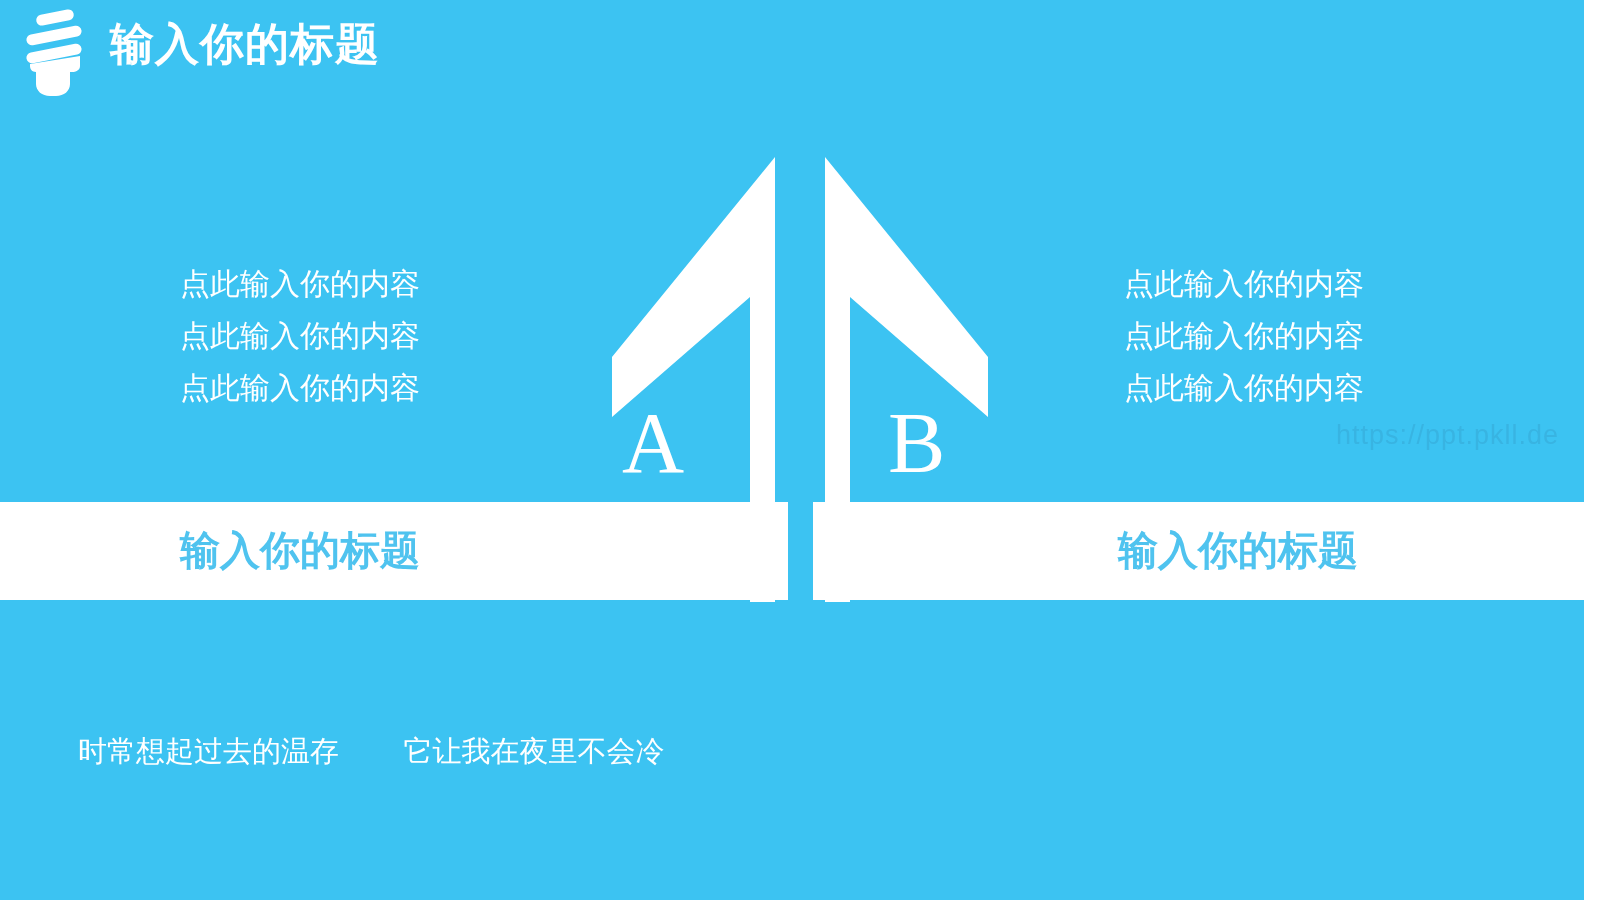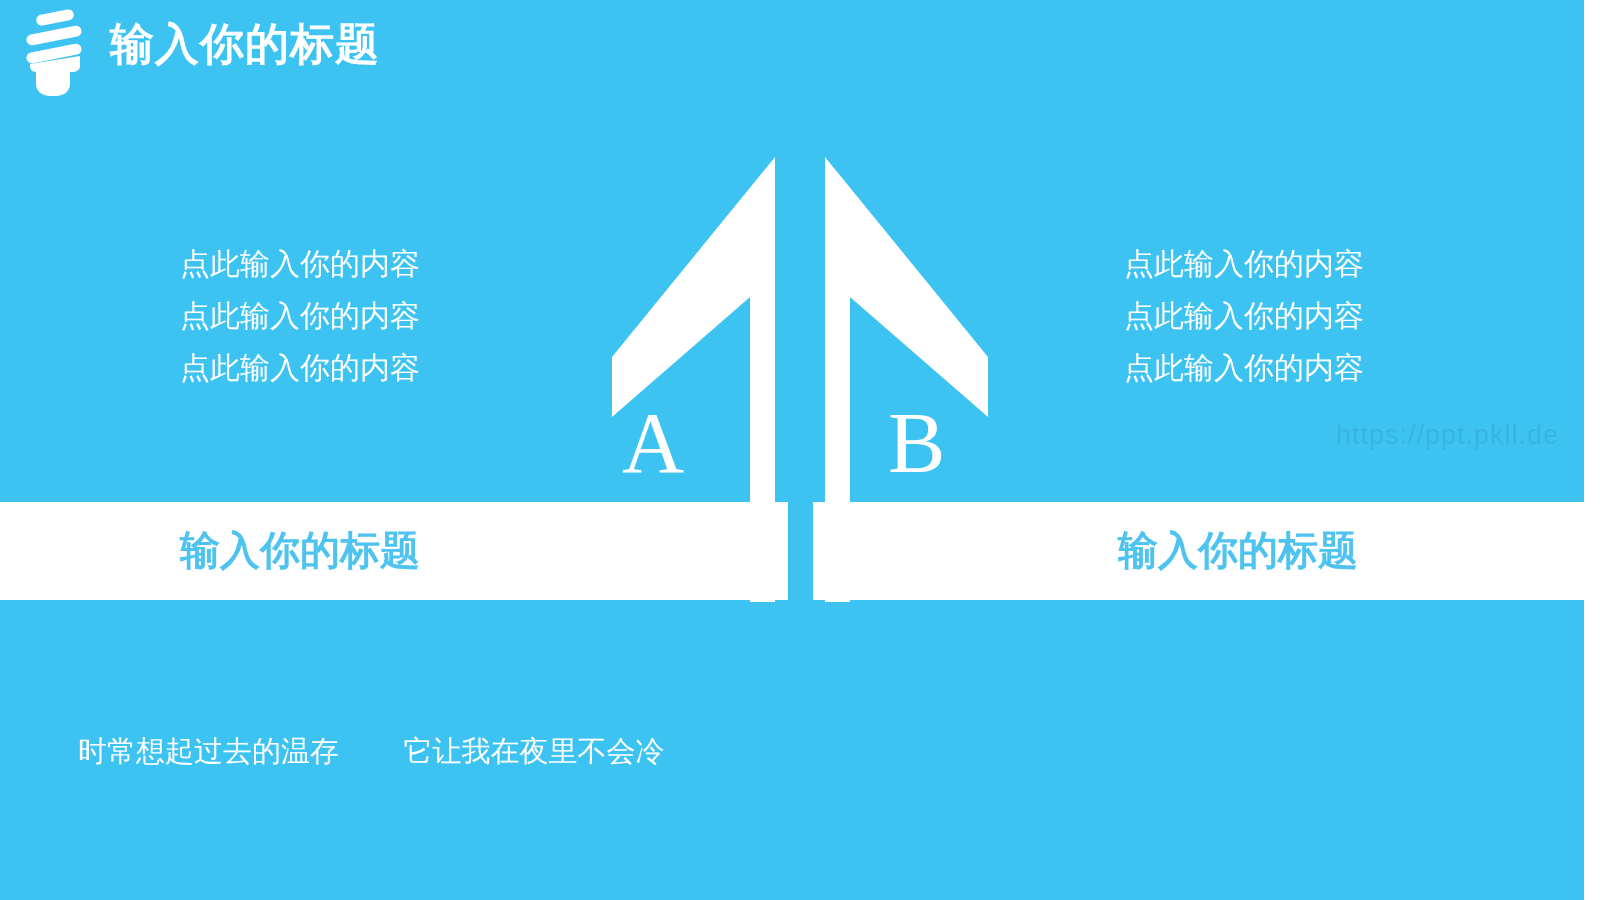--- a/index.html
+++ b/index.html
@@ -89,21 +89,21 @@
     font-size: 86px;
     color: #ffffff;
     line-height: 1;
   }
   .letter.a { left: 622px; top: 400px; }
   .letter.b { left: 888px; top: 400px; }
 
   
   .bullets {
     position: absolute;
-    top: 238px;
+    top: 258px;
     font-size: 30px;
     color: #ffffff;
     line-height: 52px;
   }
   .bullets.left  { left: 180px;  text-align: left; }
   .bullets.right { left: 1124px; text-align: left; }
   .bullets div { white-space: nowrap; }
 
   
   .watermark {

